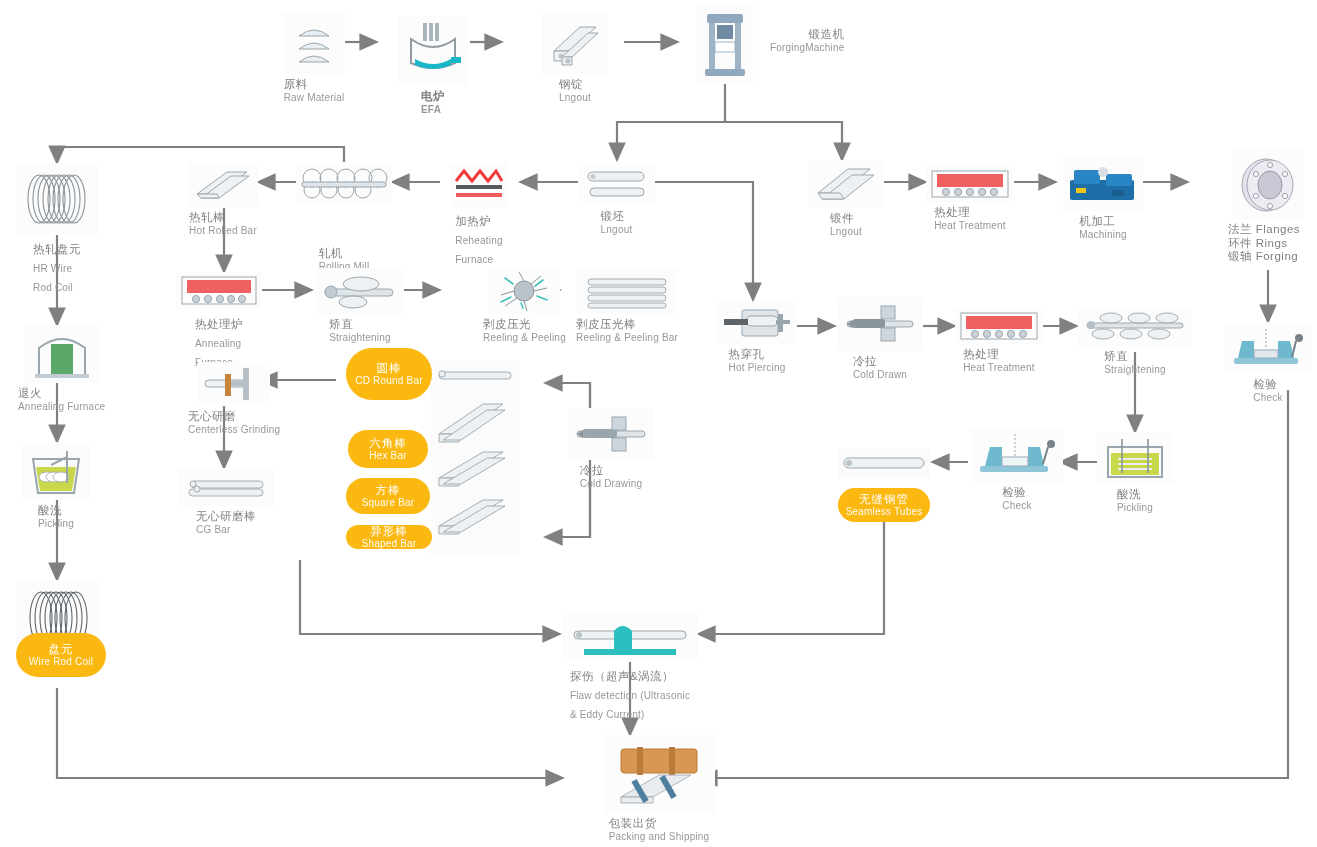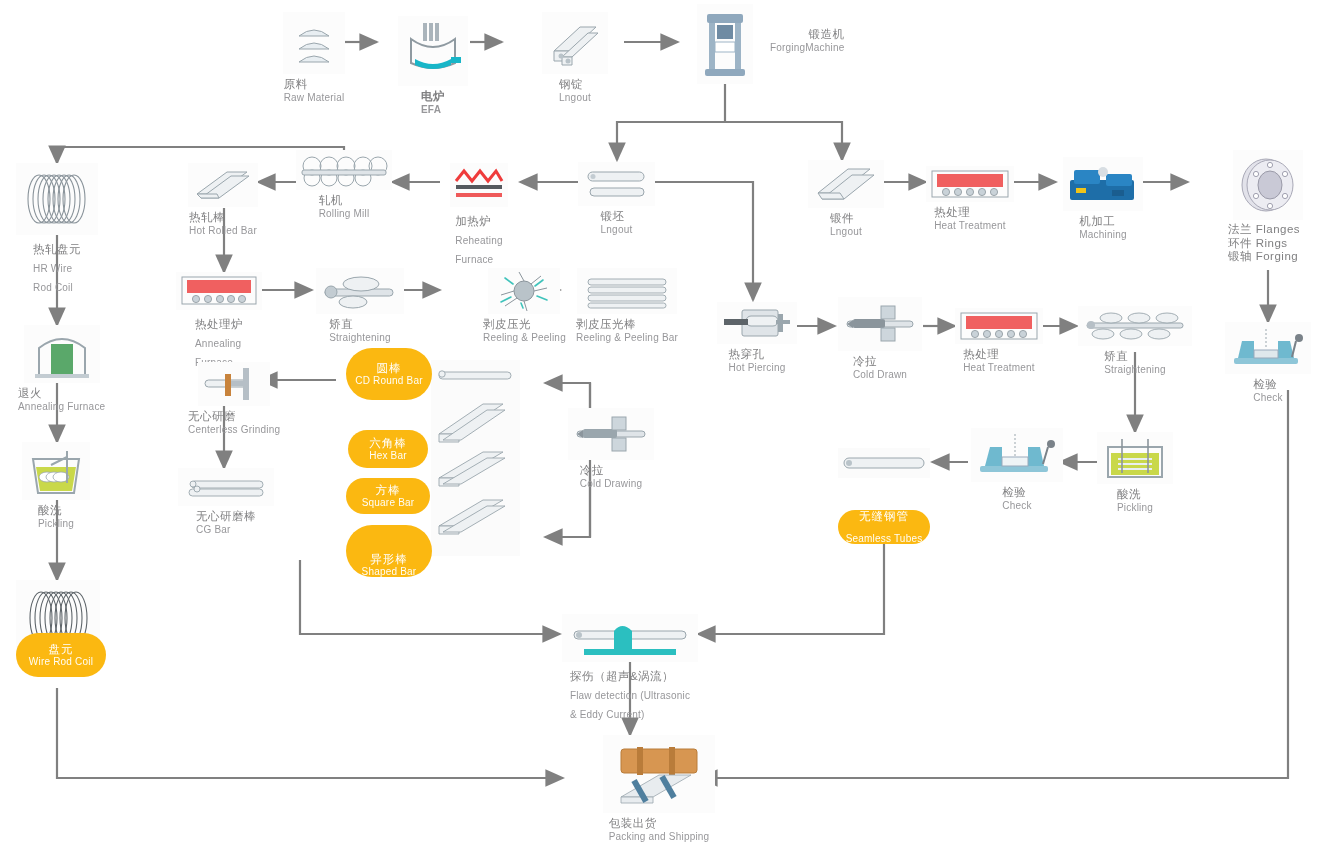--- a/index.html
+++ b/index.html
@@ -199,21 +199,21 @@
         <path d="M6,28 L26,28 L28,32 L10,32 z"></path>
       </g>
     </svg>
   </div>
   <div class="cap">
     <span class="zh">热轧棒</span>
     <span class="en">Hot Rolled Bar</span>
   </div>
 </div>
 
-<div class="node" style="left:296px;top:150px;">
+<div class="node" style="left:296px;top:162px;gap:41px;">
   <div class="thumb" style="width:96px;height:40px;">
     <svg width="92" height="36" viewBox="0 0 92 36">
       <g fill="none" stroke="#9aa6ad" stroke-width="1">
         <ellipse cx="14" cy="14" rx="9" ry="9"></ellipse>
             <ellipse cx="31" cy="14" rx="9" ry="9"></ellipse>
         <ellipse cx="48" cy="14" rx="9" ry="9"></ellipse>
             <ellipse cx="65" cy="14" rx="9" ry="9"></ellipse>
         <ellipse cx="80" cy="14" rx="9" ry="9"></ellipse>
         <ellipse cx="14" cy="26" rx="8" ry="8"></ellipse>
             <ellipse cx="31" cy="26" rx="8" ry="8"></ellipse>
@@ -543,21 +543,21 @@
   <span class="en">CD Round Bar</span>
 </div>
 <div class="badge" style="left:348px;top:430px;width:80px;height:38px;">
   <span class="zh">六角棒</span>
   <span class="en">Hex Bar</span>
 </div>
 <div class="badge" style="left:346px;top:478px;width:84px;height:36px;">
   <span class="zh">方棒</span>
   <span class="en">Square Bar</span>
 </div>
-<div class="badge" style="left:346px;top:525px;width:86px;height:52px;justify-content:flex-end;">
+<div class="badge" style="left:346px;top:525px;width:86px;height:24px;">
   <span class="zh">异形棒</span>
   <span class="en">Shaped  Bar</span>
 </div>
 
 <div class="node" style="left:568px;top:408px;">
   <div class="thumb" style="width:86px;height:52px;">
     <svg width="80" height="46" viewBox="0 0 80 46">
       <rect x="6" y="20" width="68" height="6" rx="3" fill="#dfe4e8" stroke="#9aa6ad"></rect>
       <rect x="12" y="18" width="34" height="9" rx="2" fill="#9aa6ad"></rect>
       <rect x="41" y="6" width="14" height="13" fill="#cdd6dc" stroke="#9aa6ad"></rect>
@@ -681,21 +681,21 @@
     <span class="en">Check</span>
   </div>
 </div>
 
 <div class="prodbox" style="left:838px;top:448px;width:92px;height:30px;">
   <svg width="92" height="30" viewBox="0 0 92 30">
     <rect x="6" y="10" width="80" height="10" rx="5" fill="#eef1f3" stroke="#9aa6ad"></rect>
     <circle cx="11" cy="15" r="3" fill="#b9c3c9"></circle>
   </svg>
 </div>
-<div class="badge" style="left:838px;top:510px;width:92px;height:34px;justify-content:space-between;">
+<div class="badge" style="left:838px;top:488px;width:92px;height:34px;">
   <span class="zh">无缝钢管</span>
   <span class="en">Seamless Tubes</span>
 </div>
 
 <div class="node" style="left:562px;top:614px;">
   <div class="thumb" style="width:136px;height:48px;">
     <svg width="128" height="42" viewBox="0 0 128 42">
       <rect x="8" y="14" width="112" height="8" rx="4" fill="#eef1f3" stroke="#9aa6ad"></rect>
       <circle cx="13" cy="18" r="3" fill="#b9c3c9"></circle>
       <path d="M48,32 L48,14 Q56,4 66,14 L66,32 z" fill="#2bbfc0"></path>

